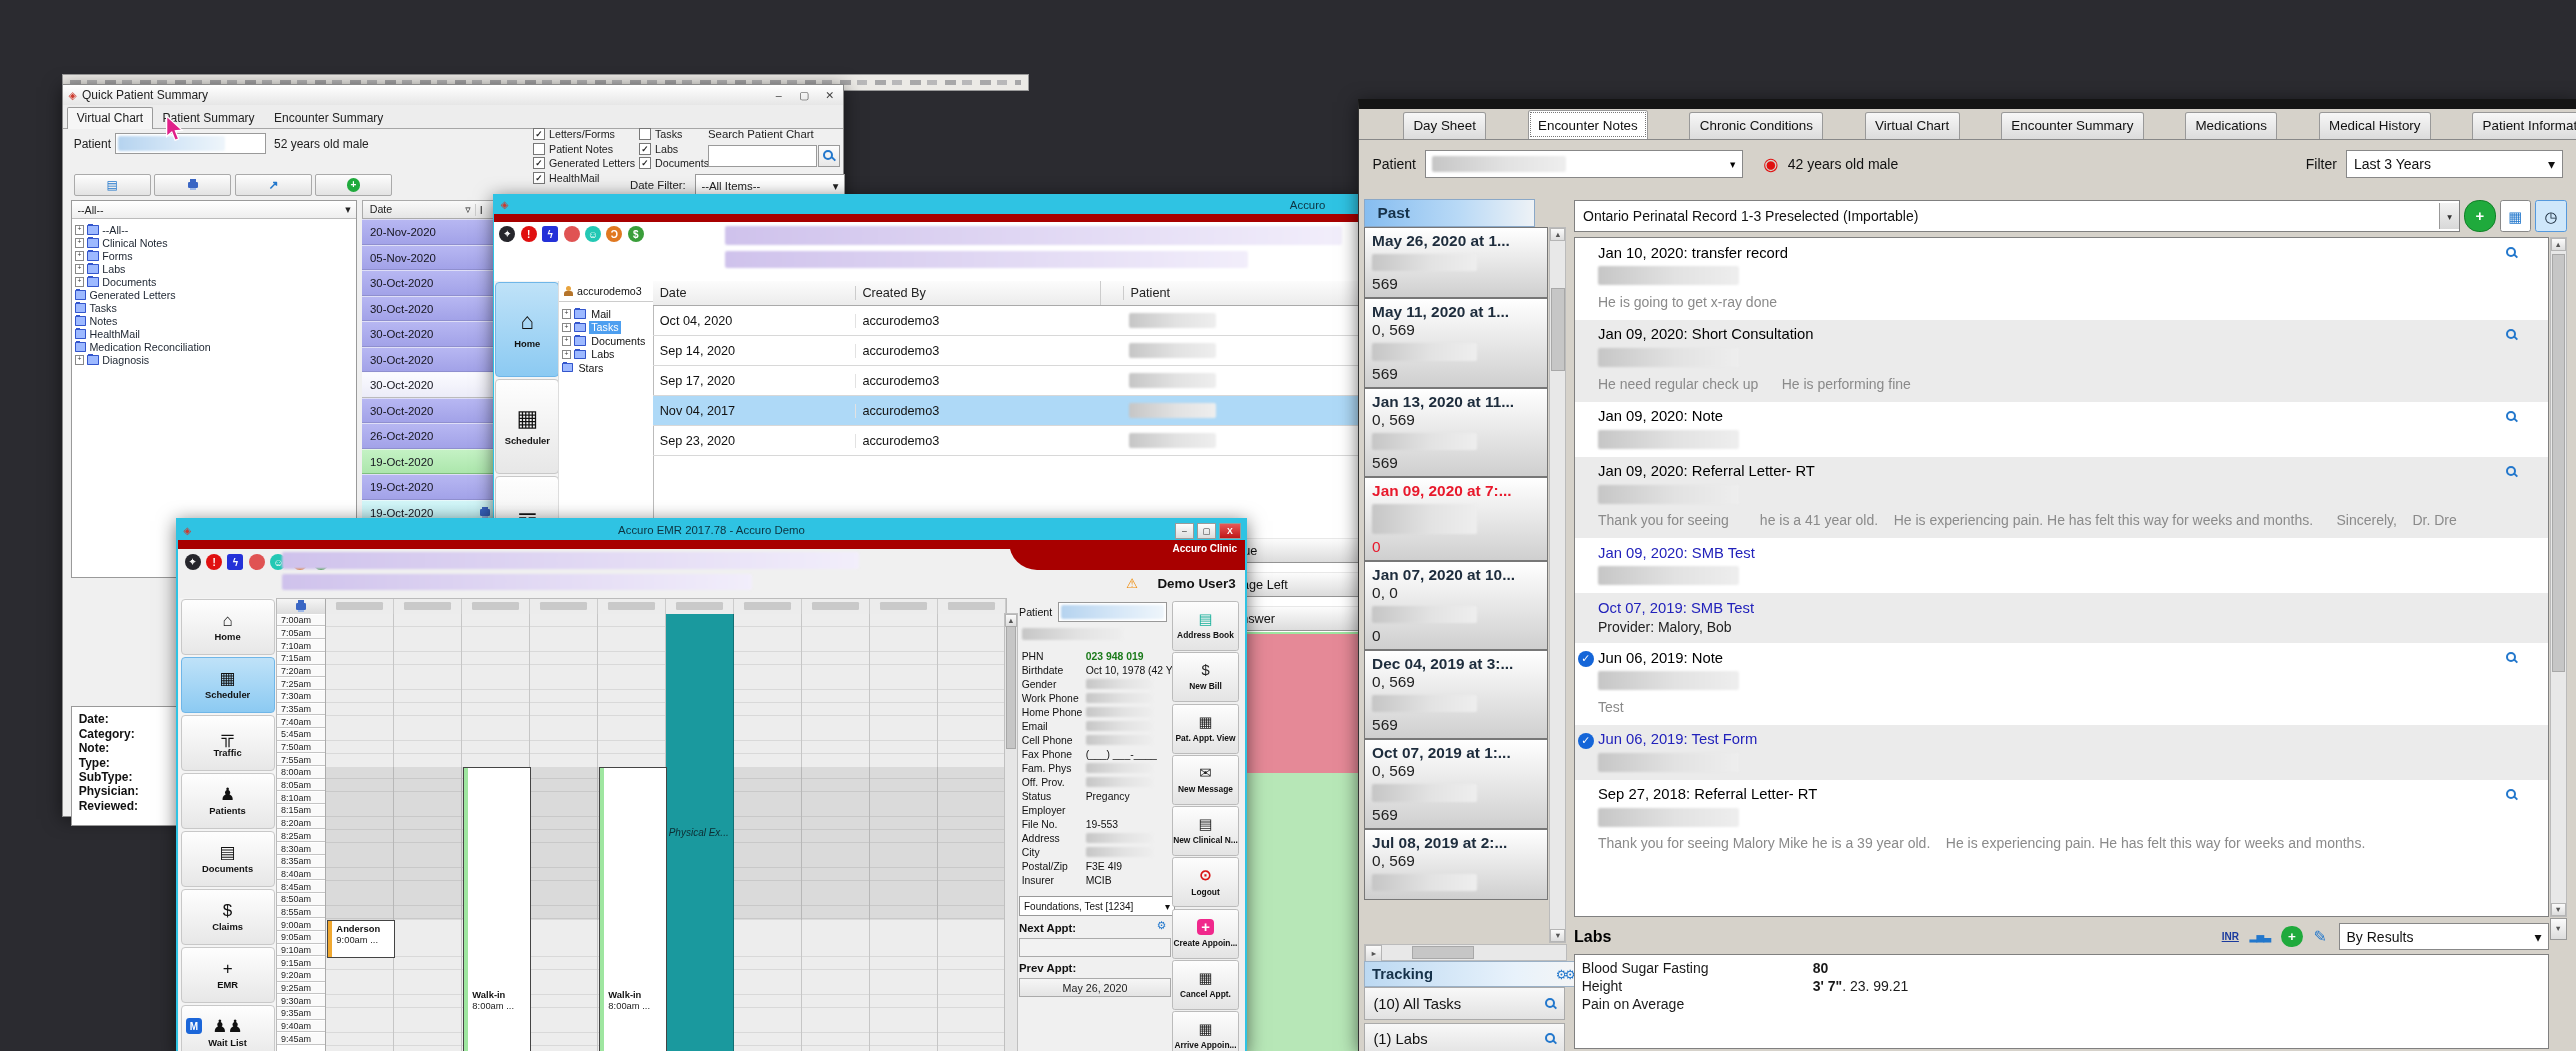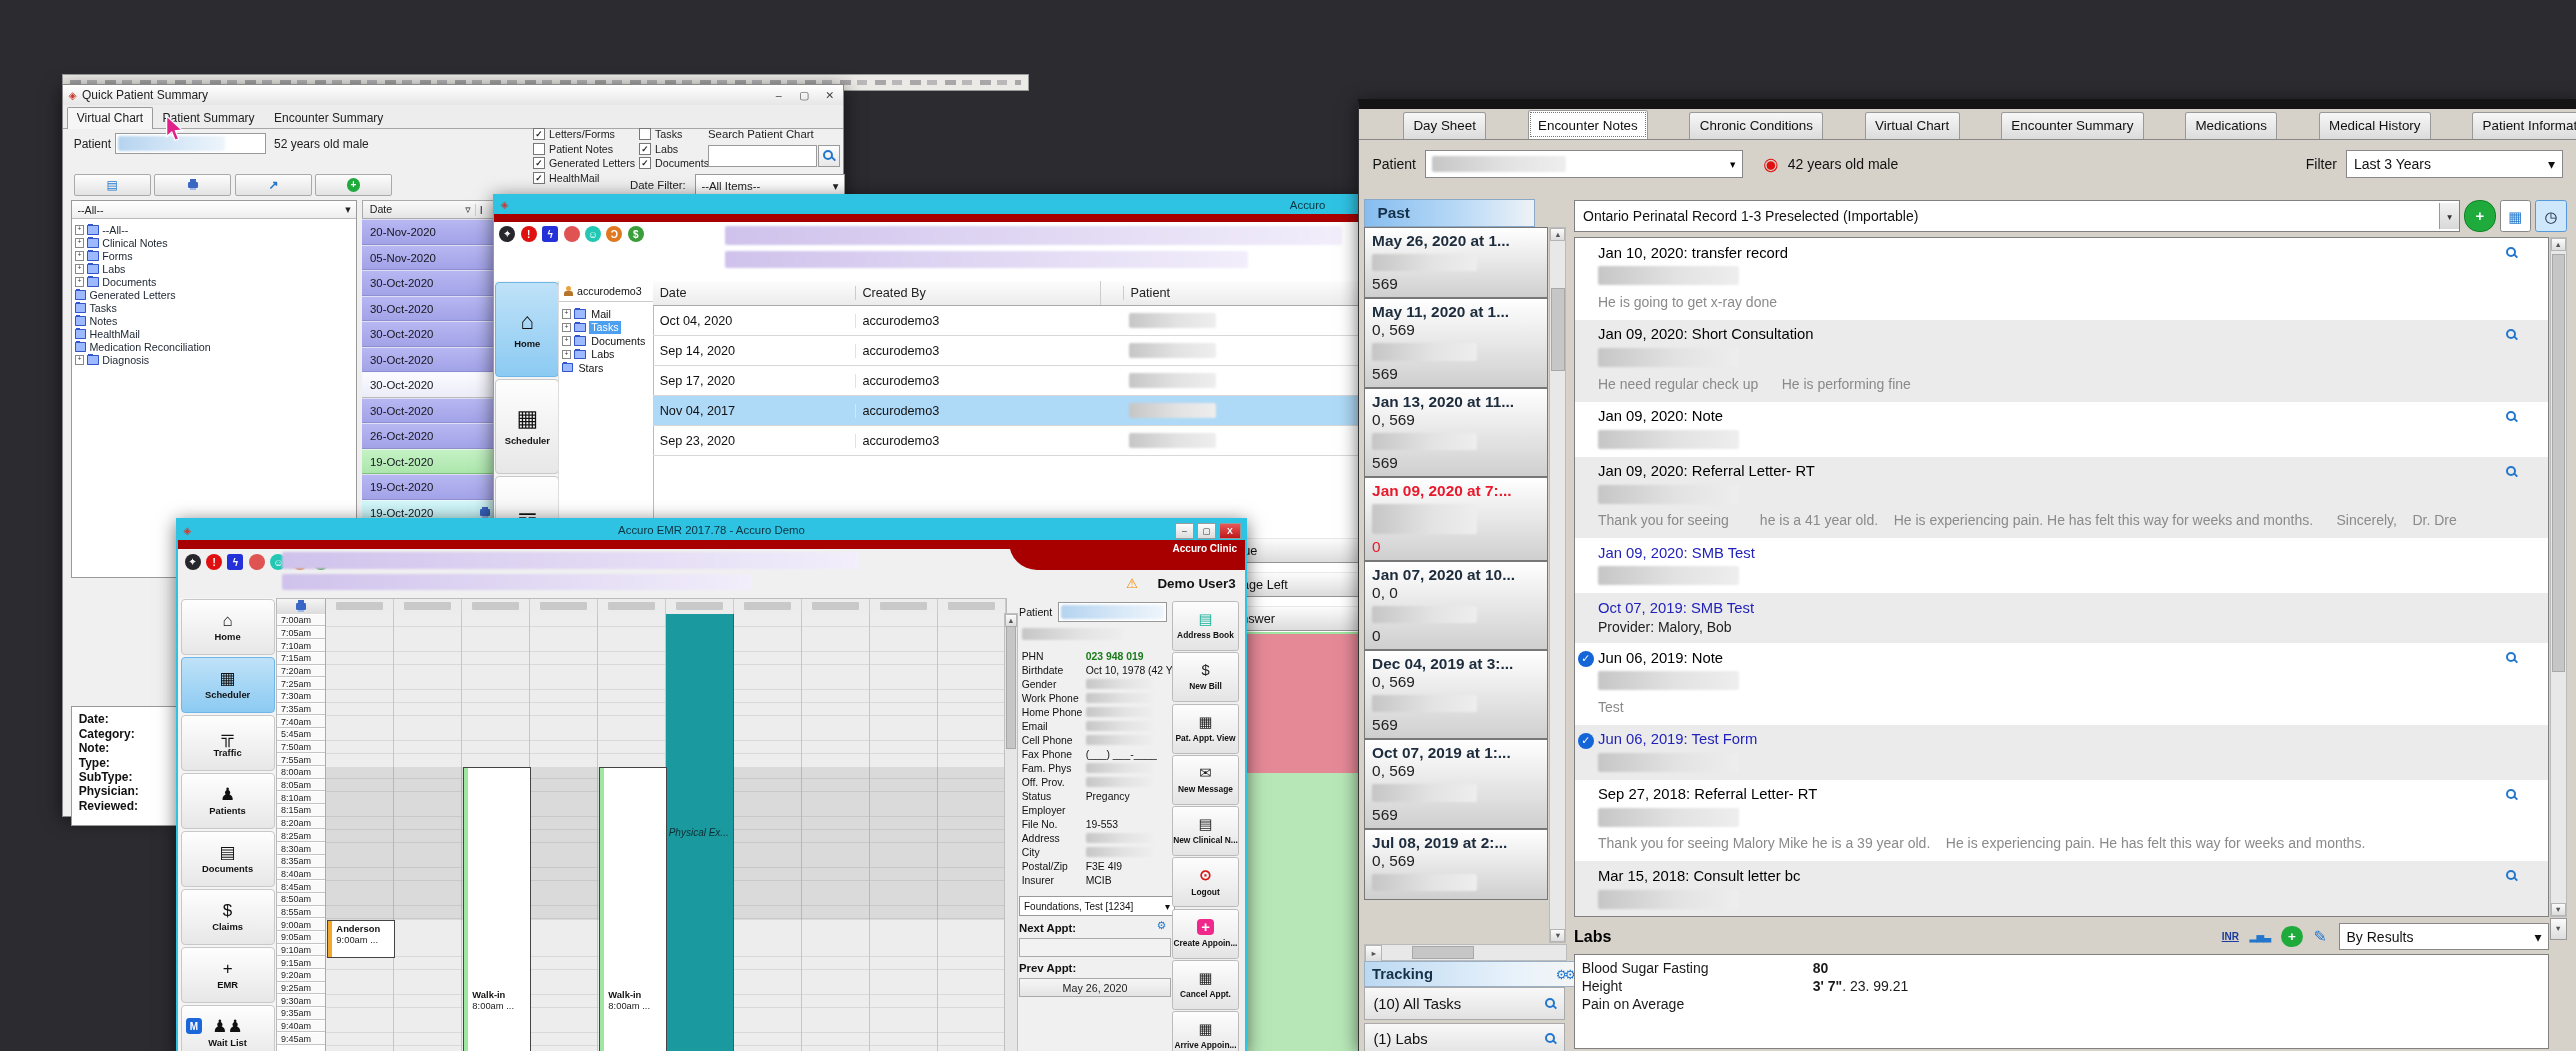--- a/index.html
+++ b/index.html
@@ -1127,29 +1127,20 @@
           <div class="note">
 
             <div class="nhead">
               <span class="ntitle">Sep 27, 2018: Referral Letter- RT</span>
               <span class="mag"></span>
             </div>
             <div class="blur nblur"></div>
 
             <div class="nbody">Thank you for seeing Malory Mike he is a 39 year old.&nbsp;&nbsp;&nbsp;&nbsp;He is experiencing pain. He has felt this way for weeks and months.</div>
           </div>
-          <div class="note alt">
-
-            <div class="nhead">
-              <span class="ntitle">Mar 15, 2018: Consult letter bc</span>
-              <span class="mag"></span>
-            </div>
-            <div class="blur nblur"></div>
-
-          </div>
       </div>
       <div class="nvscroll">
         <span class="sarrow" style="top:0">
             <span class="scrollglyph">▲</span>
           </span>
         <span class="sthumb" style="top:16px;height:416px;"></span>
         <span class="sarrow" style="bottom:0">
             <span class="scrollglyph">▼</span>
           </span>
       </div>

